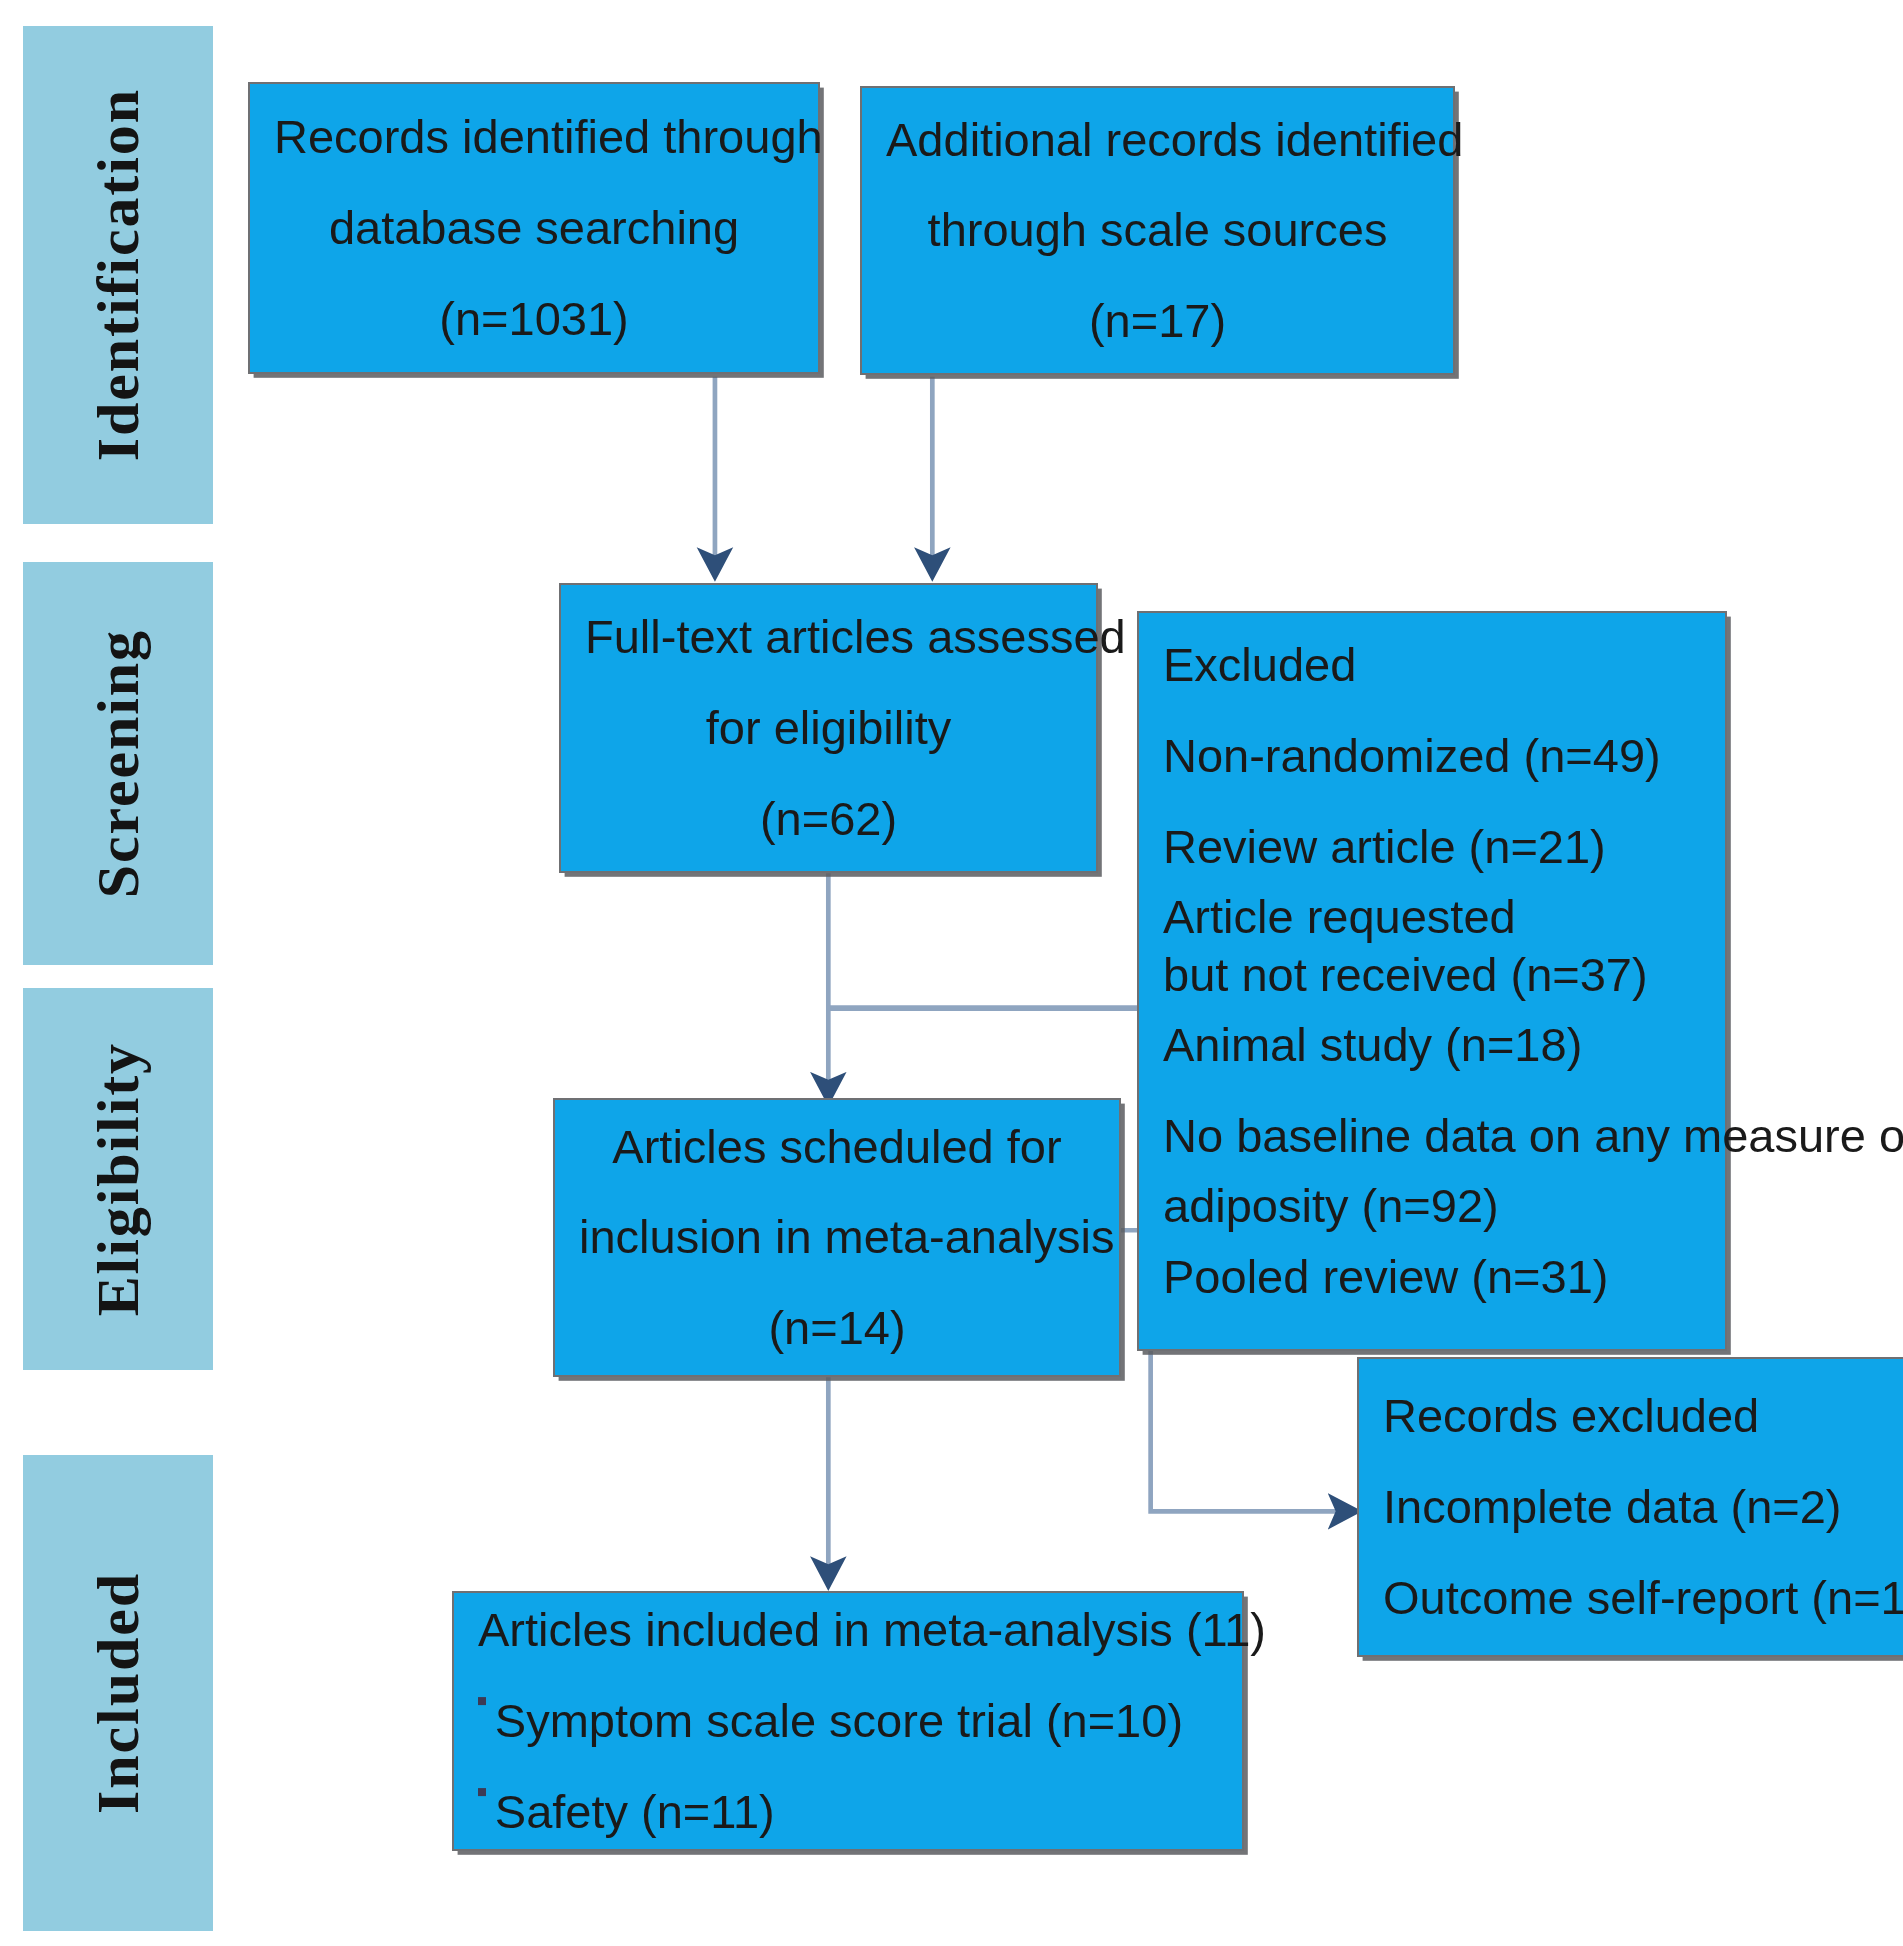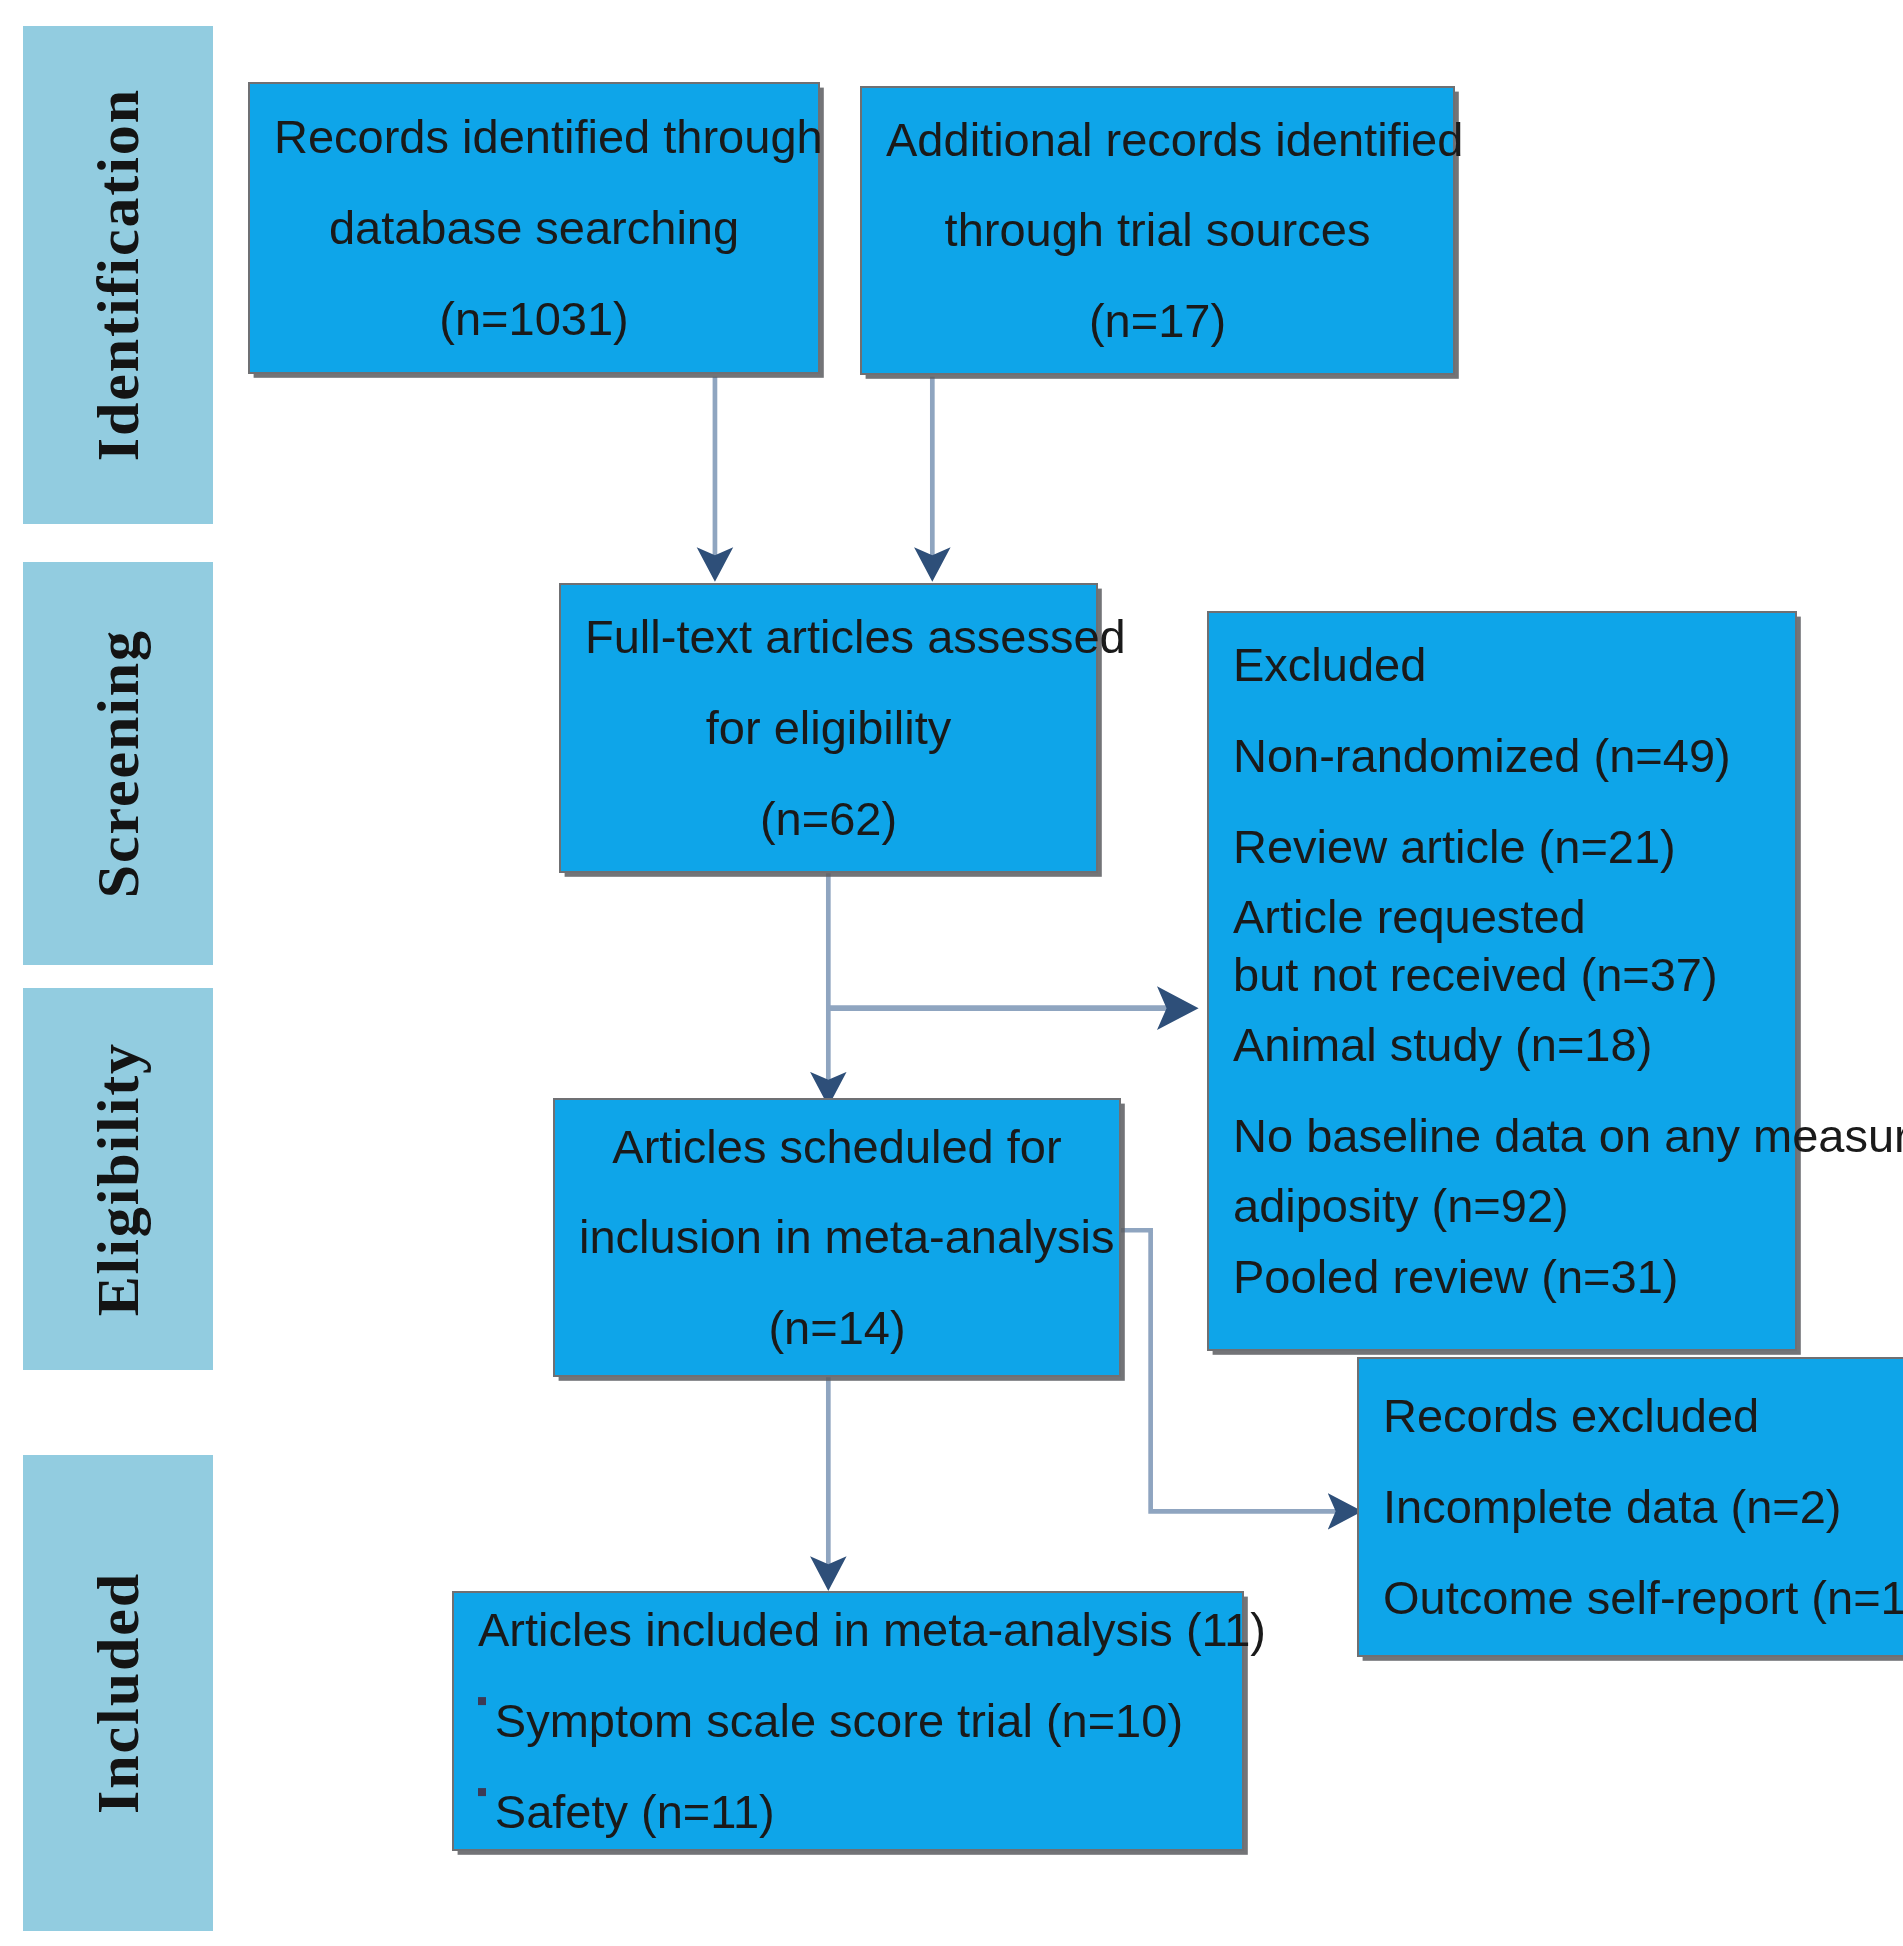--- a/index.html
+++ b/index.html
@@ -93,37 +93,37 @@
       <div class="ln">database searching</div>
       <div class="sp"></div>
       <div class="ln">(n=1031)</div>
     </div>
   </div>
 
   <div class="box center" style="left:860px;top:86px;width:595px;height:289px;">
     <div class="inner">
       <div class="ln">Additional records identified</div>
       <div class="sp"></div>
-      <div class="ln">through trial sources</div>
+      <div class="ln">through scale sources</div>
       <div class="sp"></div>
       <div class="ln">(n=17)</div>
     </div>
   </div>
 
   <div class="box center" style="left:559px;top:583px;width:539px;height:290px;">
     <div class="inner">
       <div class="ln">Full-text articles assessed</div>
       <div class="sp"></div>
       <div class="ln">for eligibility</div>
       <div class="sp"></div>
       <div class="ln">(n=62)</div>
     </div>
   </div>
 
-  <div class="box left topalign" style="left:1207px;top:611px;width:590px;height:740px;">
+  <div class="box left topalign" style="left:1137px;top:611px;width:590px;height:740px;">
     <div class="inner">
       <div class="ln">Excluded</div>
       <div class="sp"></div>
       <div class="ln">Non-randomized (n=49)</div>
       <div class="sp"></div>
       <div class="ln">Review article (n=21)</div>
       <div class="sp-s"></div>
       <div class="ln">Article requested</div>
       <div class="sp-xs"></div>
       <div class="ln">but not received (n=37)</div>

